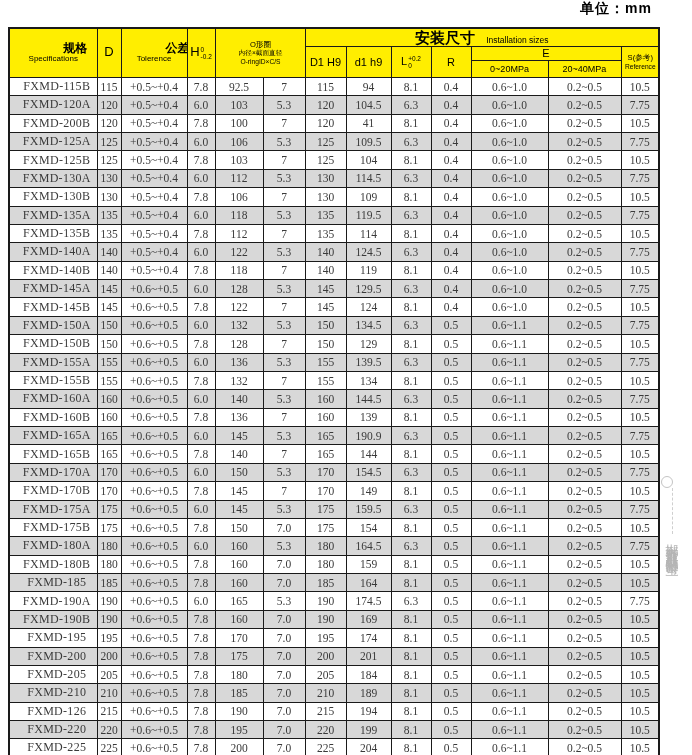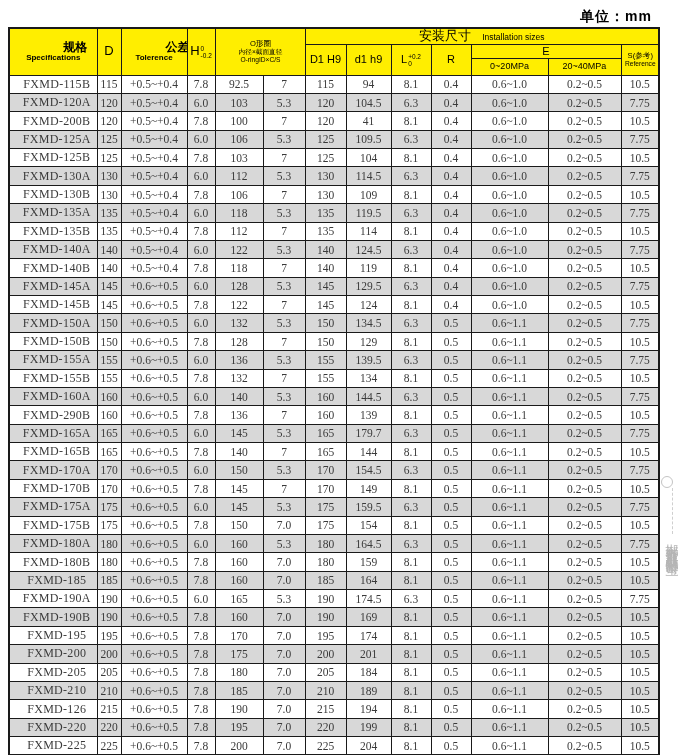--- a/index.html
+++ b/index.html
@@ -9,39 +9,39 @@
     --data-text:#3a3a3a;
     --watermark-color:#b5b5b5;
   }
   *{box-sizing:border-box;}
   html,body{margin:0;padding:0;}
   body{
     width:692px;height:755px;position:relative;overflow:hidden;
     background:#fff;font-family:"Liberation Sans",sans-serif;
   }
   .unit-label{
-    position:absolute;top:8px;right:40px;
+    position:absolute;top:0;right:40px;
     font-size:14px;font-weight:bold;color:#000;letter-spacing:1px;
   }
   table.spec-table{
     position:absolute;left:8px;top:27px;width:650px;
     border-collapse:collapse;table-layout:fixed;
     border:2px solid var(--border-color);
   }
   th,td{border:1px solid var(--border-color);padding:0;overflow:hidden;white-space:nowrap;}
   thead th{
     background:var(--header-bg);color:#000;text-align:center;vertical-align:middle;
     font-weight:normal;font-size:11px;line-height:1.15;
   }
   thead tr.hrow1{height:15px;}
   thead tr.hrow2{height:13px;}
   thead tr.hrow3{height:17px;}
   .cn{font-weight:bold;font-size:12px;line-height:1.1;margin-left:44px;}
-  .en{font-weight:bold;font-size:8px;line-height:1.1;}
-  .cn-inline{font-weight:normal;font-size:13px;}
+  .en{font-weight:normal;font-size:8px;line-height:1.1;}
+  .cn-inline{font-weight:bold;font-size:15px;}
   .en-inline{font-weight:normal;font-size:8.5px;margin-left:8px;}
   .tiny{font-size:7px;line-height:1.15;font-weight:normal;transform:scale(.95);}
   .tiny.t1{font-size:8px;}
   .sym{font-size:13px;font-weight:normal;}
   .stack{
     display:inline-flex;flex-direction:column;justify-content:center;
     font-size:6.5px;line-height:1.1;vertical-align:middle;margin-left:1px;text-align:left;
   }
   .mpa{font-size:9px;}
   tbody td{
@@ -403,21 +403,21 @@
         <td>5.3</td>
         <td>160</td>
         <td>144.5</td>
         <td>6.3</td>
         <td>0.5</td>
         <td>0.6~1.1</td>
         <td>0.2~0.5</td>
         <td>7.75</td>
       </tr>
       <tr>
-        <td>FXMD-290B</td>
+        <td>FXMD-160B</td>
         <td>160</td>
         <td>+0.6~+0.5</td>
         <td>7.8</td>
         <td>136</td>
         <td>7</td>
         <td>160</td>
         <td>139</td>
         <td>8.1</td>
         <td>0.5</td>
         <td>0.6~1.1</td>
@@ -425,21 +425,21 @@
         <td>10.5</td>
       </tr>
       <tr>
         <td>FXMD-165A</td>
         <td>165</td>
         <td>+0.6~+0.5</td>
         <td>6.0</td>
         <td>145</td>
         <td>5.3</td>
         <td>165</td>
-        <td>179.7</td>
+        <td>190.9</td>
         <td>6.3</td>
         <td>0.5</td>
         <td>0.6~1.1</td>
         <td>0.2~0.5</td>
         <td>7.75</td>
       </tr>
       <tr>
         <td>FXMD-165B</td>
         <td>165</td>
         <td>+0.6~+0.5</td>

